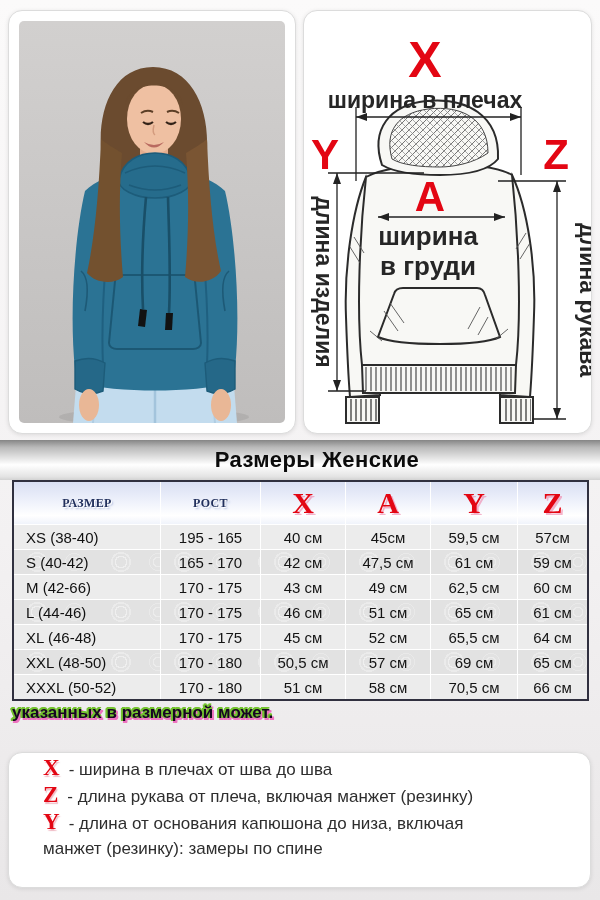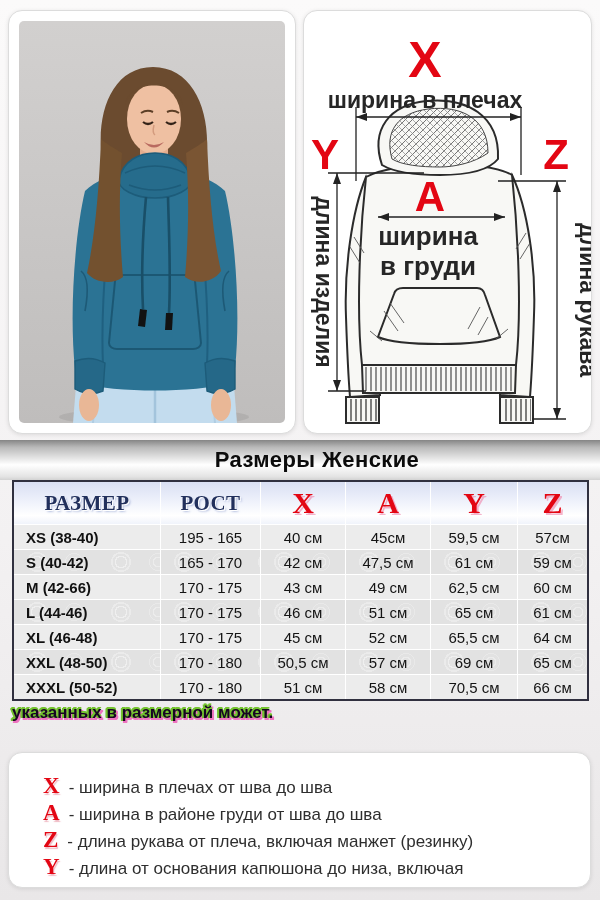--- a/index.html
+++ b/index.html
@@ -25,48 +25,48 @@
   
   .size-table{
     position:absolute;left:12px;top:480px;width:577px;box-sizing:border-box;
     border:2px solid #30303f;background:#fff;
     display:grid;grid-template-columns:146px 99px 84px 84px 86px auto;gap:1px;
   }
   .hcell{
     height:42px;display:flex;align-items:center;justify-content:center;
     background:linear-gradient(180deg,#d9dff3 0%,#eef1fb 45%,#ffffff 80%,#f0f3fb 100%);
   }
-  .hcell.txt{font-family:"Liberation Serif",serif;font-weight:bold;font-size:21px;color:#22305c;
+  .hcell.txt{font-family:"Liberation Serif",serif;font-weight:bold;font-size:12px;color:#22305c;
     letter-spacing:.4px;text-shadow:1px 1px 0 #ffffff,2px 2px 2px rgba(110,130,190,.45);}
   .hcell.red{font-family:"Liberation Serif",serif;font-weight:bold;font-size:30px;color:#e30613;
     text-shadow:2px 2px 0 rgba(240,140,175,.65);}
   .cell{
     height:24px;display:flex;align-items:center;justify-content:center;
     font-size:15px;color:#141414;background:#ececec;
   }
-  .cell.size{justify-content:flex-start;padding-left:12px;font-weight:bold;color:#111;}
+  .cell.size{justify-content:flex-start;padding-left:12px;font-weight:normal;color:#111;}
   .trow.pat .cell{
     background-color:#e2e2e2;
     background-image:
       radial-gradient(circle at 23px 12px, transparent 0 5px, rgba(255,255,255,.45) 5px 6.5px, transparent 6.5px 8.5px, rgba(255,255,255,.3) 8.5px 10px, transparent 10px),
       radial-gradient(circle at 60px 12px, transparent 0 4px, rgba(255,255,255,.35) 4px 5.5px, transparent 5.5px 8px, rgba(255,255,255,.25) 8px 9px, transparent 9px);
     background-size:84px 24px;
   }
   .trow{display:contents;}
   
   .warning{
     position:absolute;left:12px;top:701px;width:576px;
     font-size:17px;font-weight:bold;line-height:23px;color:#170522;
     text-shadow:-2px -1px 0 #74c32f,-1px -2px 0 #74c32f,-2px 0 0 #74c32f,0 -2px 0 #74c32f,
                  2px 1px 0 #ef74c0,1px 2px 0 #ef74c0,2px 2px 0 #ef74c0,0 2px 0 #ef74c0;
   }
   .warning div{display:block;}
   
   .legend-panel{left:8px;top:752px;width:583px;height:136px;box-sizing:border-box;
-    padding:20px 18px 6px 34px;overflow:hidden;}
+    padding:2px 18px 6px 34px;overflow:hidden;}
   .legend-item{font-size:17px;color:#2e2e2e;line-height:25px;}
   .legend-item .letter{
     font-family:"Liberation Serif",serif;font-weight:bold;font-size:23px;color:#e30613;
     margin-right:9px;text-shadow:1px 2px 1px rgba(225,120,140,.5);
   }
   .legend-item.narrow{max-width:478px;}
   
   .red-big{font-family:"Liberation Sans",sans-serif;font-weight:bold;font-size:50px;fill:#e30613;}
   .red-mid{font-family:"Liberation Sans",sans-serif;font-weight:bold;font-size:42px;fill:#e30613;}
   .cap{font-family:"Liberation Sans",sans-serif;font-weight:bold;font-size:23px;fill:#262626;}
@@ -271,21 +271,18 @@
 
 <div class="warning">
   <div>указанных в размерной может.</div>
 </div>
 
 <div class="panel legend-panel">
   <div class="legend-item">
     <span class="letter">X</span><span>- ширина в плечах от шва до шва</span>
   </div>
   <div class="legend-item">
-    <span class="letter">A</span><span>- ширина в районе груди от шва до шва</span>
-  </div>
-  <div class="legend-item">
     <span class="letter">Z</span><span>- длина рукава от плеча, включая манжет (резинку)</span>
   </div>
   <div class="legend-item narrow">
     <span class="letter">Y</span><span>- длина от основания капюшона до низа, включая манжет (резинку): замеры по спине</span>
   </div>
 </div>
 
 </body></html>

